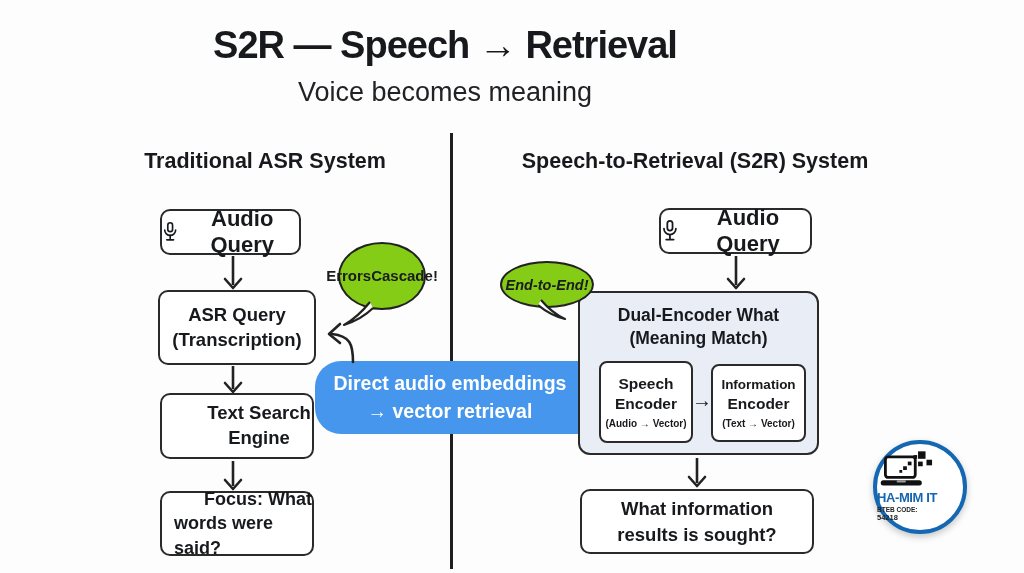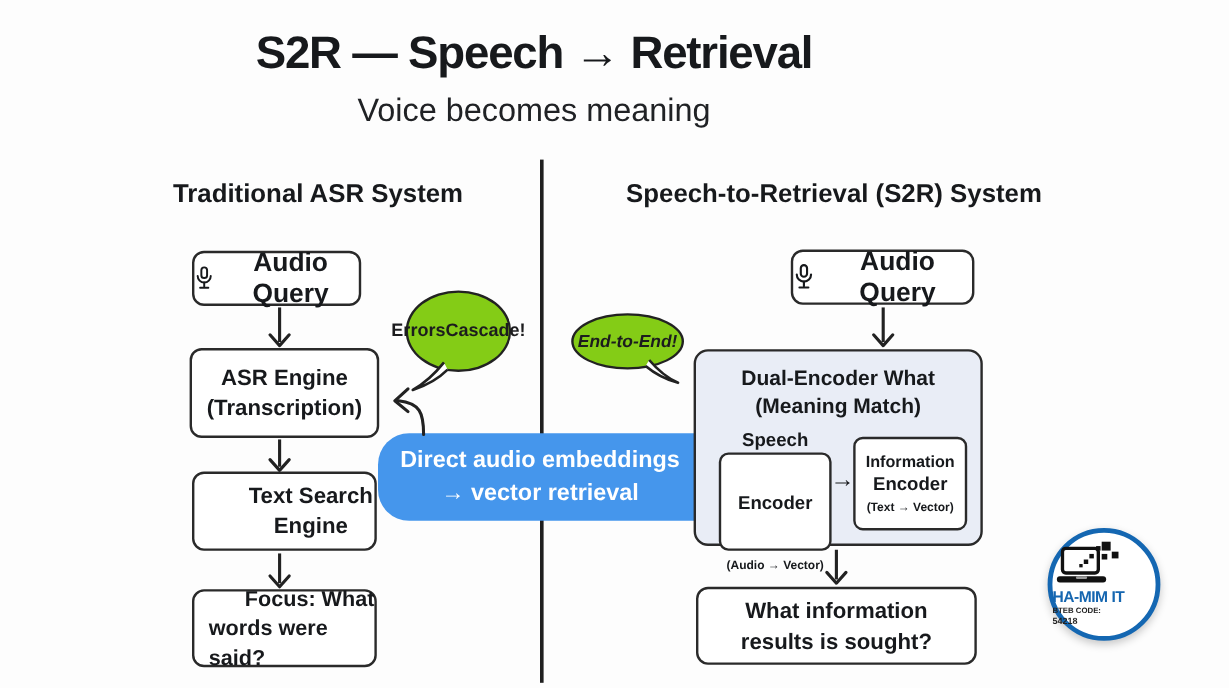--- a/index.html
+++ b/index.html
@@ -30,35 +30,35 @@
   #asr-box{left:158px;top:290px;width:158px;height:75px;font-size:18.5px;line-height:1.35;}
   #tse-box{left:160px;top:393px;width:154px;height:66px;font-size:18.5px;line-height:1.35;padding-left:44px;}
   #focus-box{left:160px;top:491px;width:154px;height:65px;font-size:18px;line-height:1.35;
     align-items:flex-end;padding-left:12px;text-align:left;}
   #aq-right{left:659px;top:208px;width:153px;height:46px;}
   #dual-box{left:578px;top:291px;width:241px;height:164px;background:#e9edf6;border-radius:12px;
     justify-content:flex-start;padding-top:11px;font-size:17.5px;line-height:1.32;}
   .enc{position:absolute;background:#fff;border:2.2px solid #2a2a2a;border-radius:8px;
     display:flex;flex-direction:column;align-items:center;justify-content:center;
     font-weight:700;text-align:center;box-sizing:border-box;}
-  #speech-enc{left:19px;top:84px;width:94px;height:82px;font-size:15.5px;line-height:1.3;gap:32px;}
+  #speech-enc{left:19px;top:68px;width:94px;height:82px;font-size:15.5px;line-height:1.3;}
   #info-enc{left:131px;top:71px;width:95px;height:78px;font-size:15.5px;line-height:1.3;}
   #info-enc .ln1{font-size:13.5px;}
   .enc .sub{font-size:10px;margin-top:3px;}
   .enc-arrow{position:absolute;left:111px;top:94px;width:22px;text-align:center;
     font-size:20px;font-weight:700;color:#17191c;}
   #result-box{left:580px;top:489px;width:234px;height:65px;font-size:18.5px;line-height:1.4;}
   
   .bubble{
     border:2.5px solid #222;border-radius:50%;background:#84cc16;z-index:3;
     display:flex;flex-direction:row;align-items:center;justify-content:center;
     font-weight:700;text-align:center;box-sizing:border-box;
   }
   #bubble-errors{left:338px;top:242px;width:88px;height:68px;font-size:15px;line-height:1.3;}
-  #bubble-e2e{left:476px;top:261px;width:94px;height:47px;font-size:14.5px;
+  #bubble-e2e{left:500px;top:261px;width:94px;height:47px;font-size:14.5px;
     font-style:italic;font-weight:600;}
   
   #banner{
     left:315px;top:361px;width:270px;height:73px;background:#4596ec;
     border-radius:26px 0 0 26px;z-index:1;
     display:flex;flex-direction:column;align-items:center;justify-content:center;
     color:#fff;font-size:19.5px;font-weight:700;line-height:1.42;text-align:center;
   }
   
   #logo{
@@ -95,21 +95,21 @@
   </svg>
   <span>Audio Query</span>
 </div>
 
 <svg class="abs" style="left:222px;top:256px;" width="22" height="34">
   <line x1="11" y1="0" x2="11" y2="29" stroke="#222" stroke-width="2.6"></line>
   <polyline points="3,23 11,32 19,23" fill="none" stroke="#222" stroke-width="2.6" stroke-linecap="round" stroke-linejoin="round"></polyline>
 </svg>
 
 <div class="abs node" id="asr-box">
-  <span class="ln">ASR Engine</span>
+  <span class="ln">ASR Query</span>
   <span class="ln">(Transcription)</span>
 </div>
 
 <svg class="abs" style="left:222px;top:366px;" width="22" height="28">
   <line x1="11" y1="0" x2="11" y2="23" stroke="#222" stroke-width="2.6"></line>
   <polyline points="3,17 11,26 19,17" fill="none" stroke="#222" stroke-width="2.6" stroke-linecap="round" stroke-linejoin="round"></polyline>
 </svg>
 
 <div class="abs node" id="tse-box">
   <span class="ln">Text Search</span>

